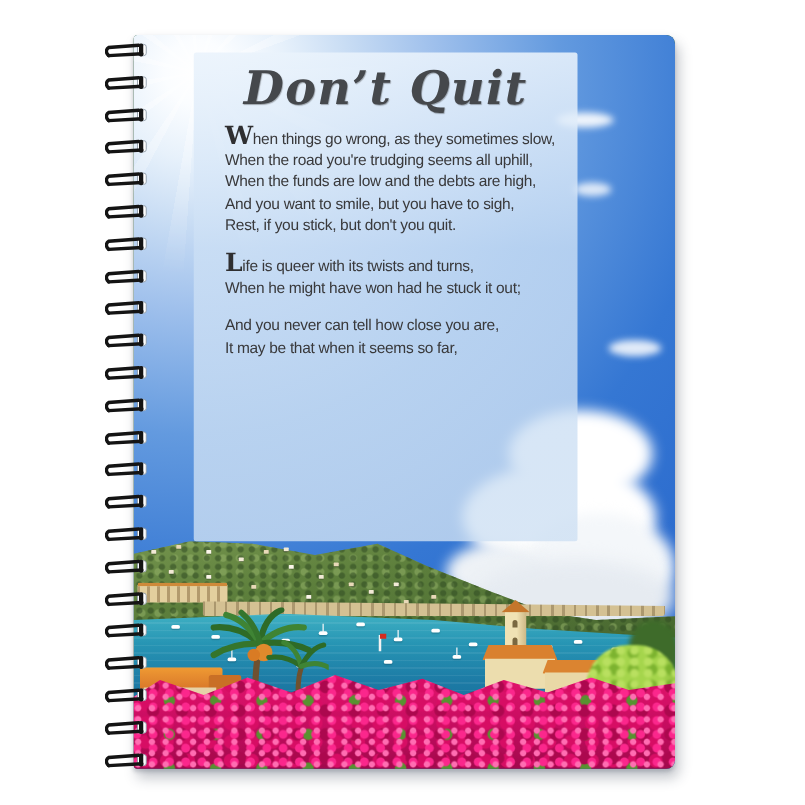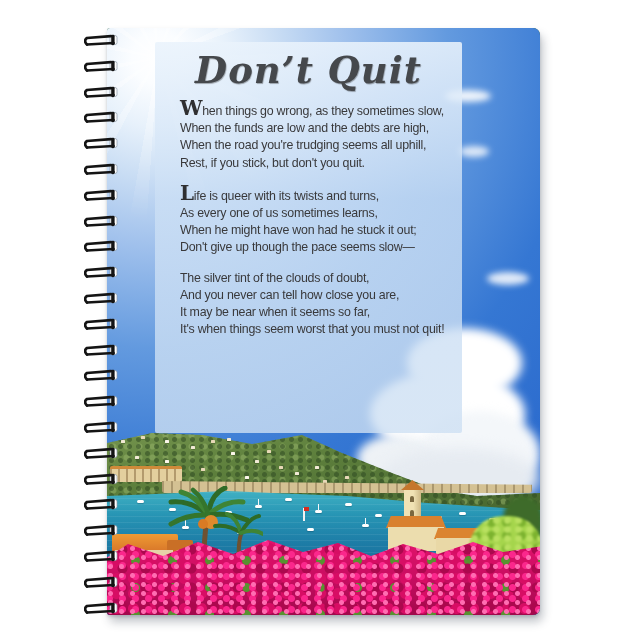--- a/index.html
+++ b/index.html
@@ -269,35 +269,32 @@
   </div>
 
   <div class="layer bush-dark"></div>
   <div class="layer bush-lime"></div>
   <div class="layer flowers"></div>
 
   <div class="layer panel">
     <div class="title">Don’t Quit</div>
     <div class="stanza first">
       <div class="pline lead">When things go wrong, as they sometimes slow,</div>
+      <div class="pline">When the road you're trudging seems all uphill,</div>
       <div class="pline">When the funds are low and the debts are high,</div>
-      <div class="pline">When the road you're trudging seems all uphill,</div>
+      <div class="pline">And you want to smile, but you have to sigh,</div>
       <div class="pline">Rest, if you stick, but don't you quit.</div>
     </div>
     <div class="stanza">
       <div class="pline lead">Life is queer with its twists and turns,</div>
-      <div class="pline">As every one of us sometimes learns,</div>
       <div class="pline">When he might have won had he stuck it out;</div>
-      <div class="pline">Don't give up though the pace seems slow—</div>
     </div>
     <div class="stanza">
-      <div class="pline">The silver tint of the clouds of doubt,</div>
       <div class="pline">And you never can tell how close you are,</div>
-      <div class="pline">It may be near when it seems so far,</div>
-      <div class="pline">It's when things seem worst that you must not quit!</div>
+      <div class="pline">It may be that when it seems so far,</div>
     </div>
   </div>
 </div>
 
 <div class="spiral" id="spiral">
     <div class="coil" style="top: 0px;"><svg width="40" height="16" viewBox="0 0 40 16">
         <rect x="26" y="3.5" width="7" height="9" rx="2" fill="#fdfdfd" stroke="#8d99a6" stroke-width="0.7"></rect>
         <path d="M3 12.5 C0.5 10.5 0.5 7.5 3 6 L27 4.2" fill="none" stroke="#141414" stroke-width="2.7" stroke-linecap="round"></path>
         <path d="M3 12.5 L29.5 11" fill="none" stroke="#141414" stroke-width="2.7" stroke-linecap="round"></path>
         <rect x="27.2" y="2.8" width="3.4" height="10.4" rx="1.4" fill="#141414"></rect>

